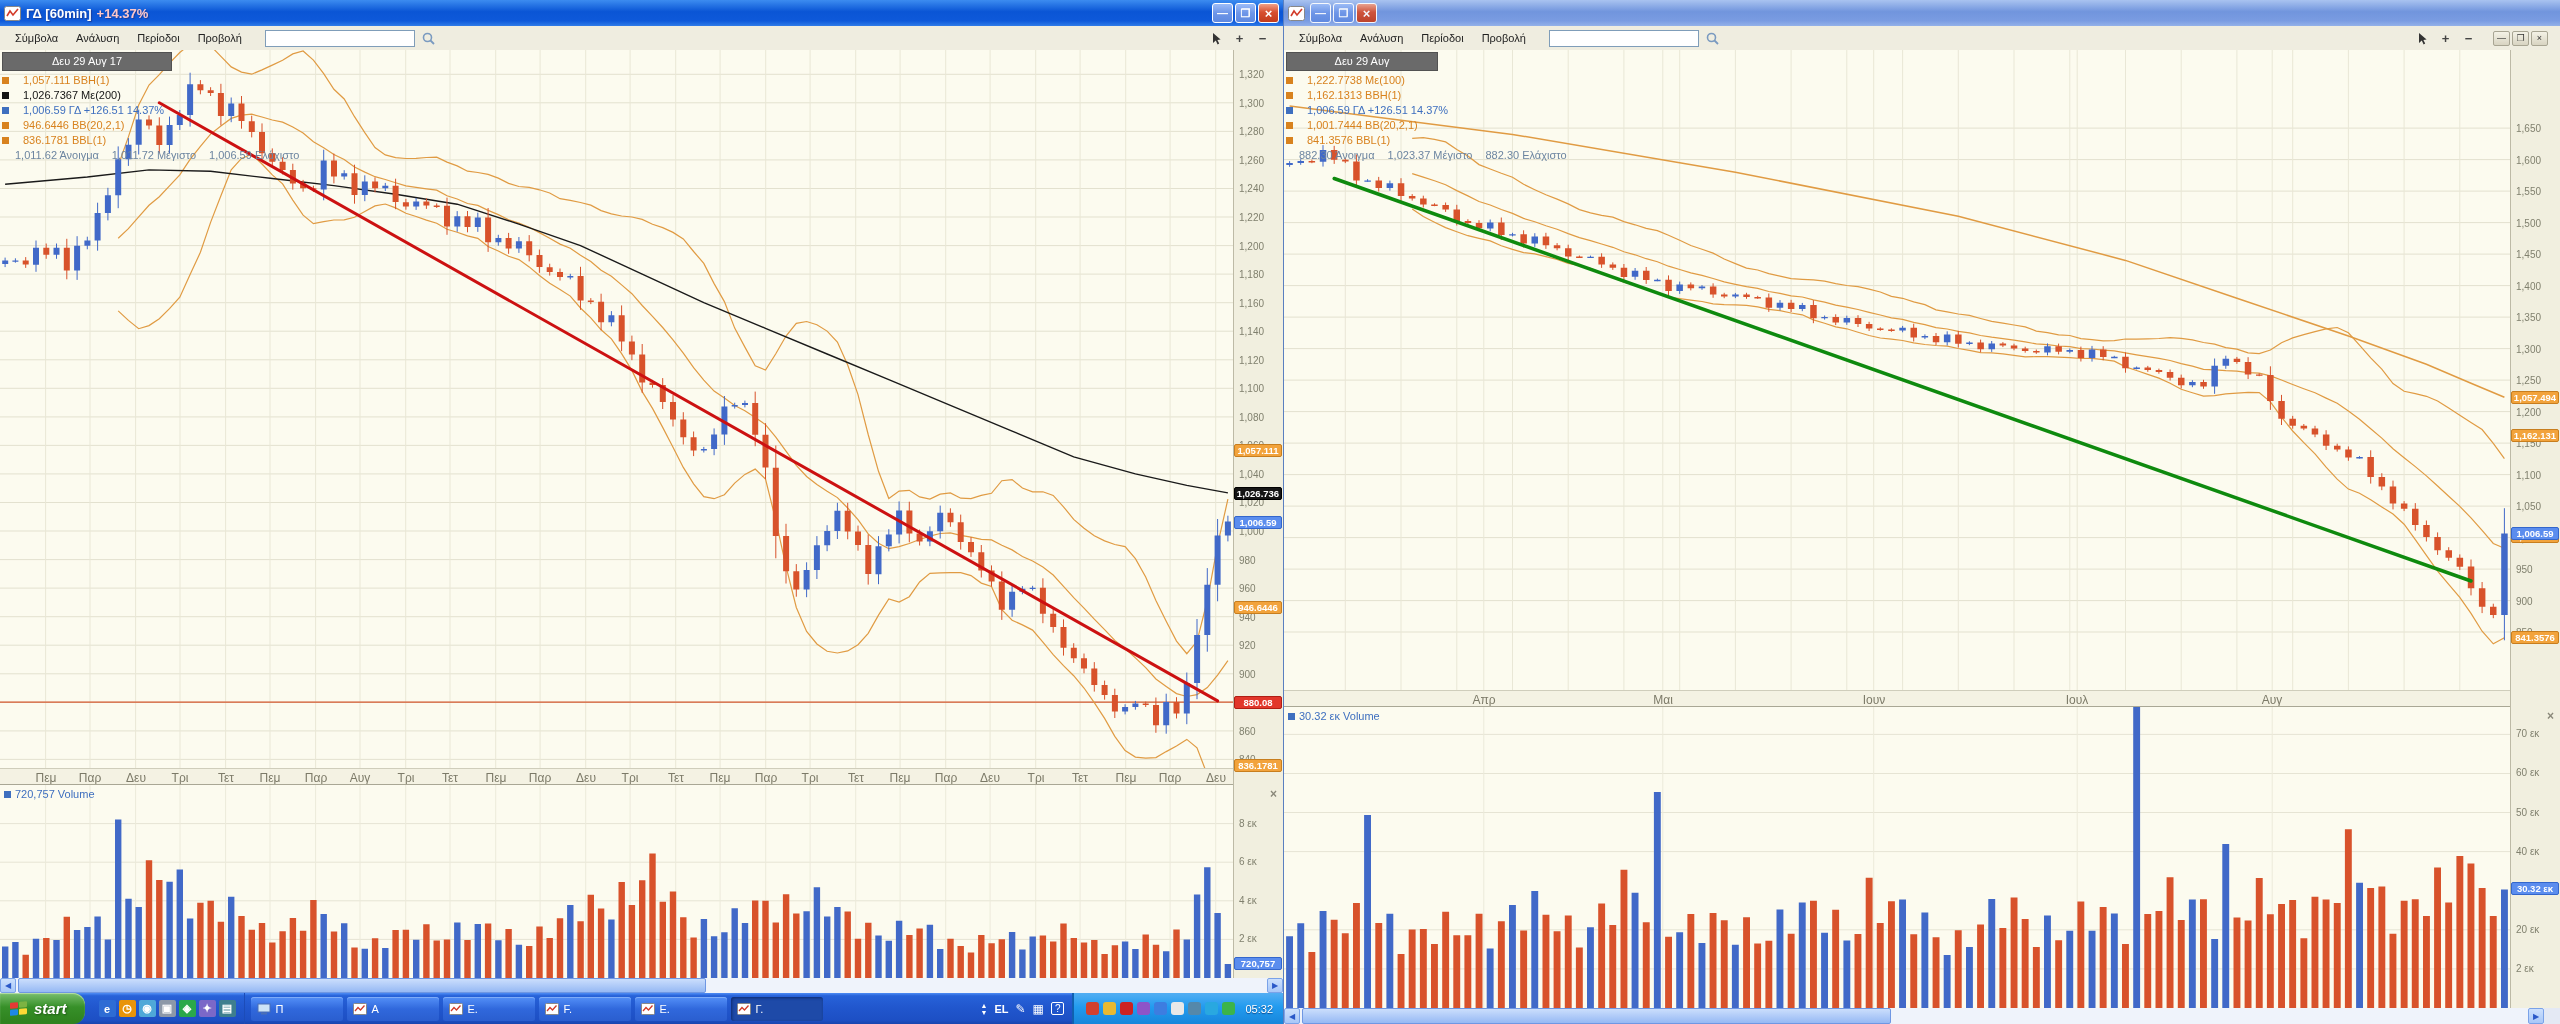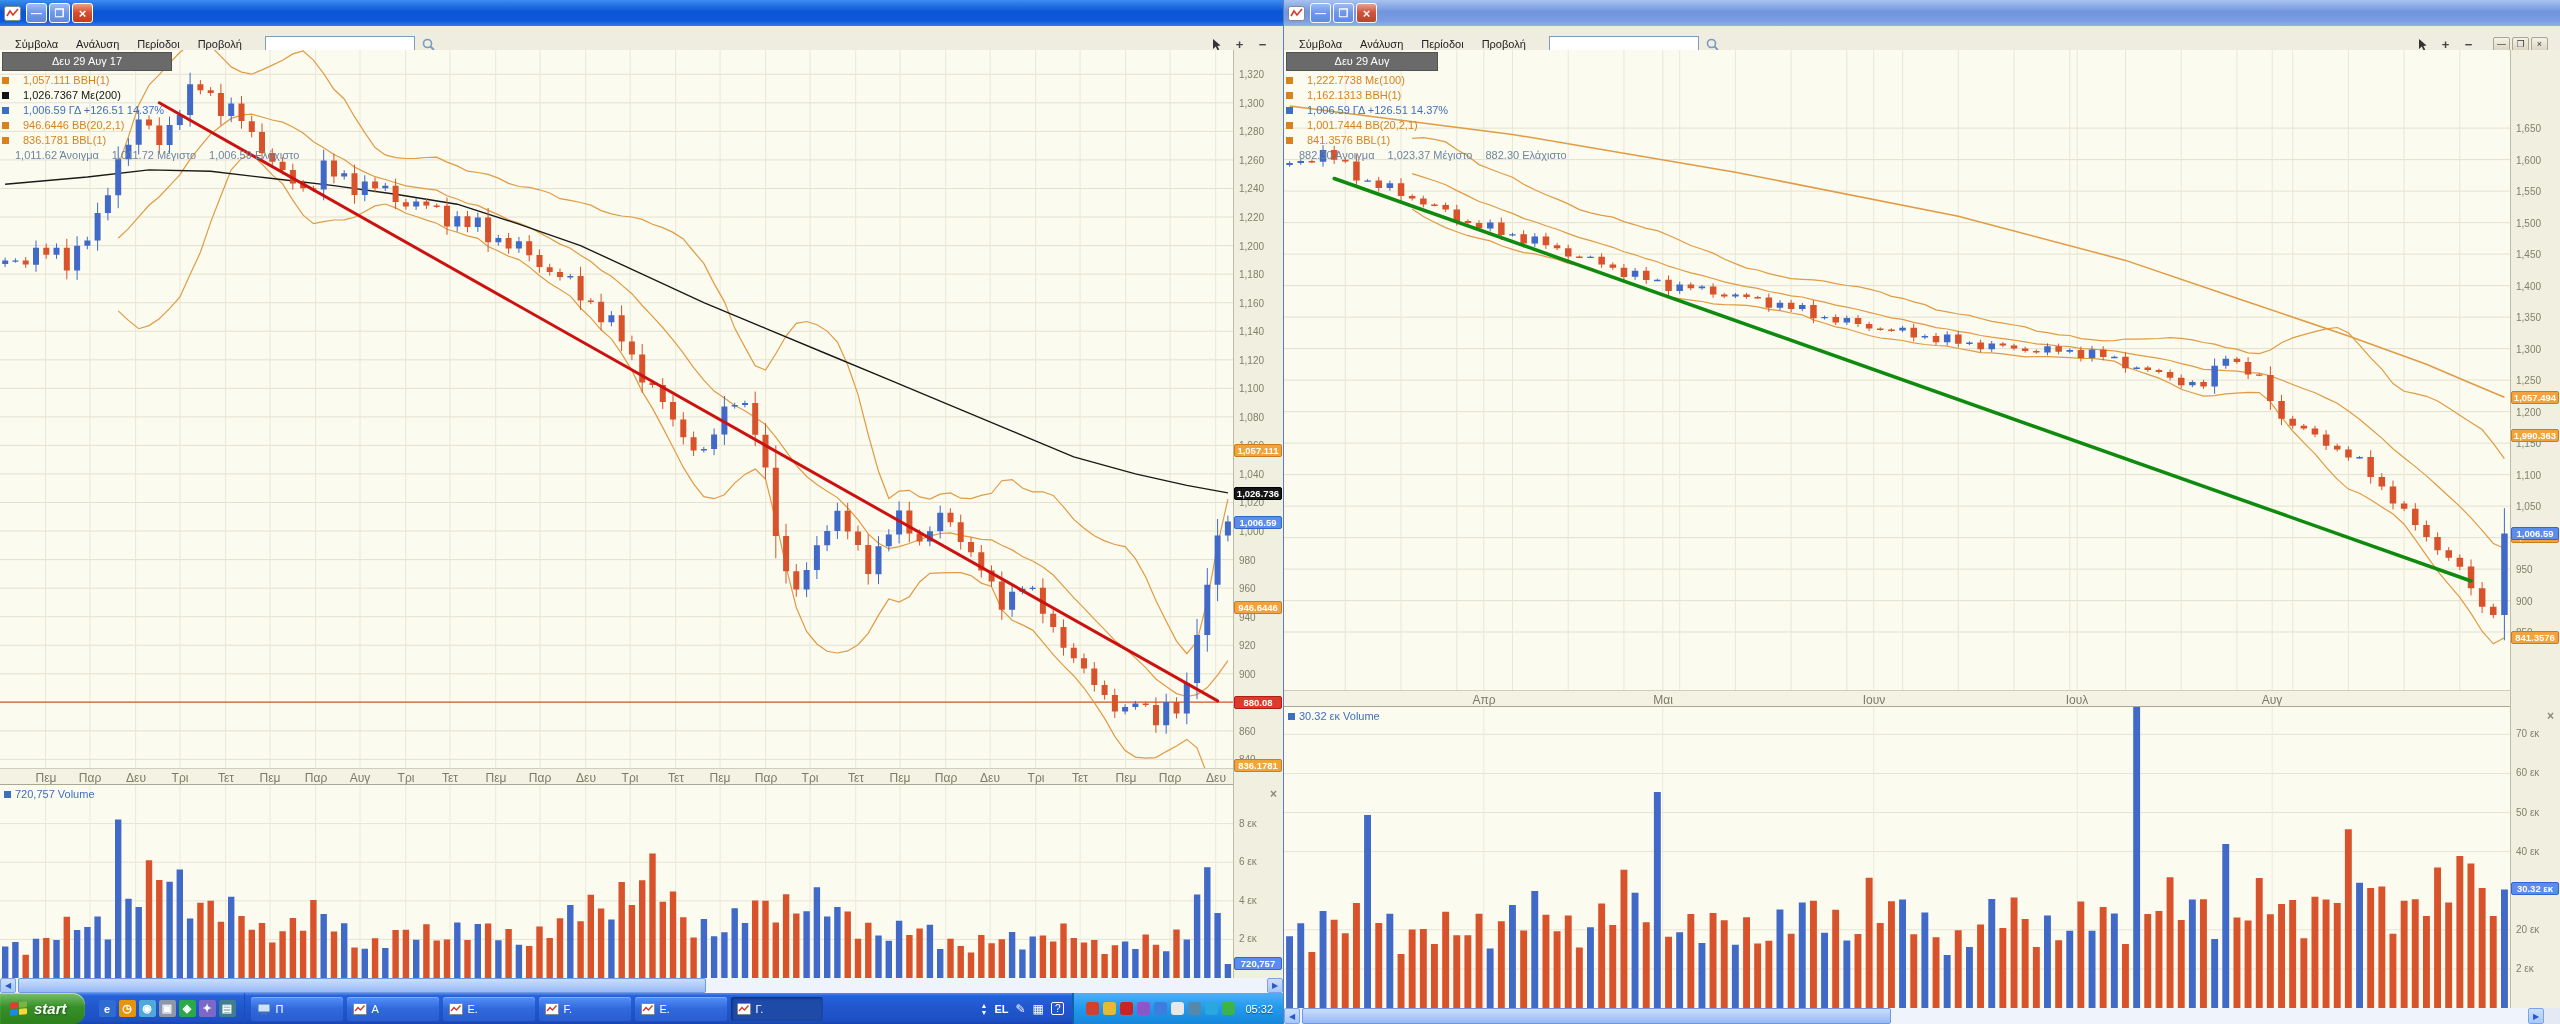--- a/index.html
+++ b/index.html
@@ -17,21 +17,21 @@
   .ttext{color:#fff;font-weight:bold;font-size:13px;text-shadow:1px 1px 1px #1A3E9C;white-space:nowrap;flex:1}
   .ttext .chg{color:#FFC9C9;margin-left:5px}
   .tbtns{display:flex;gap:2px}
   .tbtn{width:21px;height:20px;border:1px solid #fff;border-radius:3px;color:#fff;font-size:11px;font-weight:bold;
     display:flex;align-items:center;justify-content:center;background:linear-gradient(180deg,#9CBCF8,#6E96E8 50%,#5F89E0);cursor:default}
   .tbtn.close{background:linear-gradient(180deg,#F0A086,#D75030 45%,#C23C1D);font-size:13px}
   #win-right .tbtn{opacity:.92}
 
   
   .menubar{position:absolute;left:0;top:26px;right:0;height:24px;background:#EFEDE0;border-bottom:1px solid #B8B5A1;
-    display:flex;align-items:center;font-size:11px;color:#222;padding:18px 6px}
+    display:flex;align-items:center;font-size:11px;color:#222;padding:12px 6px}
   .mitem{padding:3px 9px;cursor:default}
   .search{width:150px;height:17px;border:1px solid #7F9DB9;background:#fff;margin-left:14px;font-size:11px;padding:0 3px}
   .mag{margin-left:6px;display:flex;align-items:center}
   .mtools{margin-left:auto;display:flex;align-items:center;gap:6px;padding-right:6px}
   .mtool{width:17px;height:17px;display:flex;align-items:center;justify-content:center;color:#444;font-weight:bold;font-size:13px}
   .mdi-btns{display:flex;gap:2px;margin-left:10px}
   .mdi-btn{width:17px;height:15px;background:linear-gradient(#F4F2E6,#D8D4C2);border:1px solid #A8A593;border-radius:2px;
     font-size:9px;color:#333;display:flex;align-items:center;justify-content:center}
 
   
@@ -106,20 +106,21 @@
 <div class="screen">
 
   <div class="win" id="win-left">
     <div class="titlebar">
       <span class="ticon">
         <svg width="17" height="15">
             <rect x="0.5" y="0.5" width="16" height="14" rx="2" fill="#fff" stroke="#888"></rect>
             <path d="M3 10 L6 5 L9 9 L14 3" stroke="#D23B2A" stroke-width="1.6" fill="none"></path>
           </svg>
       </span>
+      <span class="ttext"><span>ΓΔ [60min]</span><span class="chg">+14.37%</span></span>
       <span class="tbtns">
         <span class="tbtn">—</span>
         <span class="tbtn">❐</span>
         <span class="tbtn close">×</span>
       </span>
     </div>
     <div class="menubar">
       <span class="mitem">Σύμβολα</span>
       <span class="mitem">Ανάλυση</span>
       <span class="mitem">Περίοδοι</span>
@@ -375,21 +376,21 @@
         <span class="ytick" style="top:325px">1,250</span>
         <span class="ytick" style="top:357px">1,200</span>
         <span class="ytick" style="top:388px">1,150</span>
         <span class="ytick" style="top:420px">1,100</span>
         <span class="ytick" style="top:451px">1,050</span>
         <span class="ytick" style="top:483px">1,000</span>
         <span class="ytick" style="top:514px">950</span>
         <span class="ytick" style="top:546px">900</span>
         <span class="ytick" style="top:577px">850</span>
         <span class="tag orange" style="top:341px">1,057.494</span>
-        <span class="tag orange" style="top:379px">1,990.363</span>
+        <span class="tag orange" style="top:379px">1,162.131</span>
         <span class="tag orange" style="top:480px">1,001.744</span>
         <span class="tag blue" style="top:477px">1,006.59</span>
         <span class="tag orange" style="top:581px">841.3576</span>
         <span class="vclose" style="top:659px">×</span>
         <span class="ytick" style="top:678px">70 εκ</span>
         <span class="ytick" style="top:717px">60 εκ</span>
         <span class="ytick" style="top:757px">50 εκ</span>
         <span class="ytick" style="top:796px">40 εκ</span>
         <span class="ytick" style="top:874px">20 εκ</span>
         <span class="ytick" style="top:913px">2 εκ</span>

